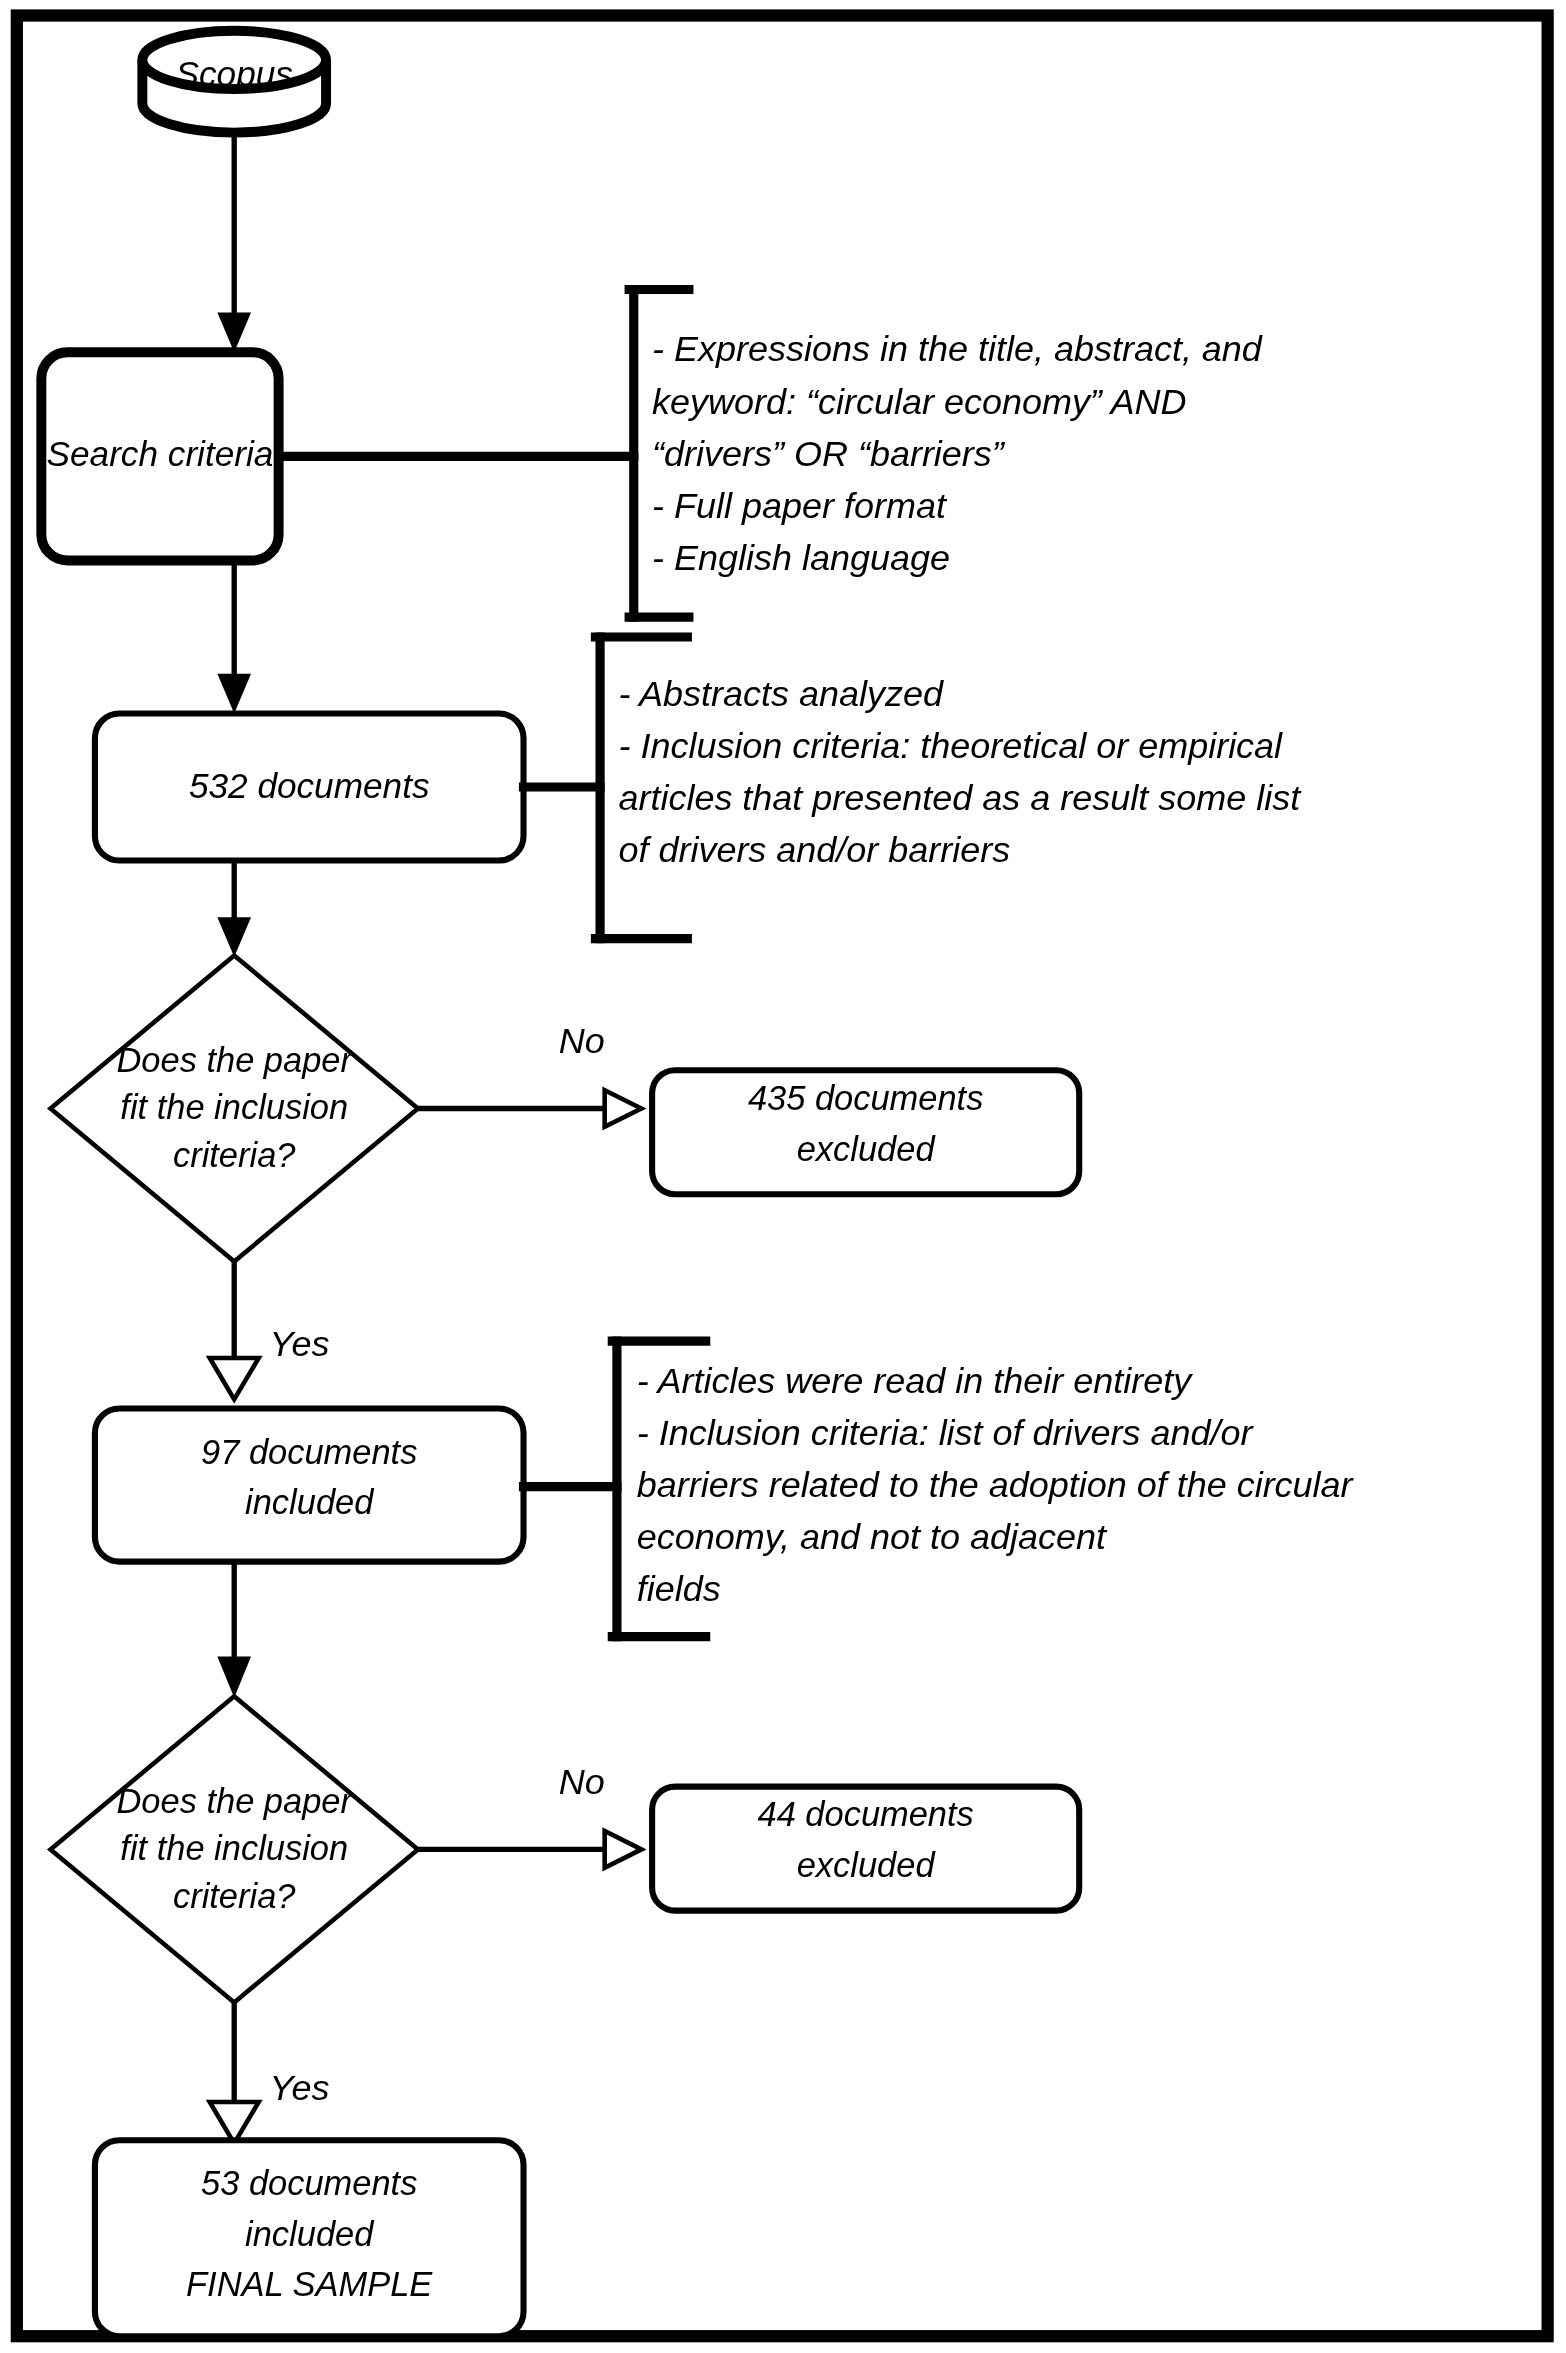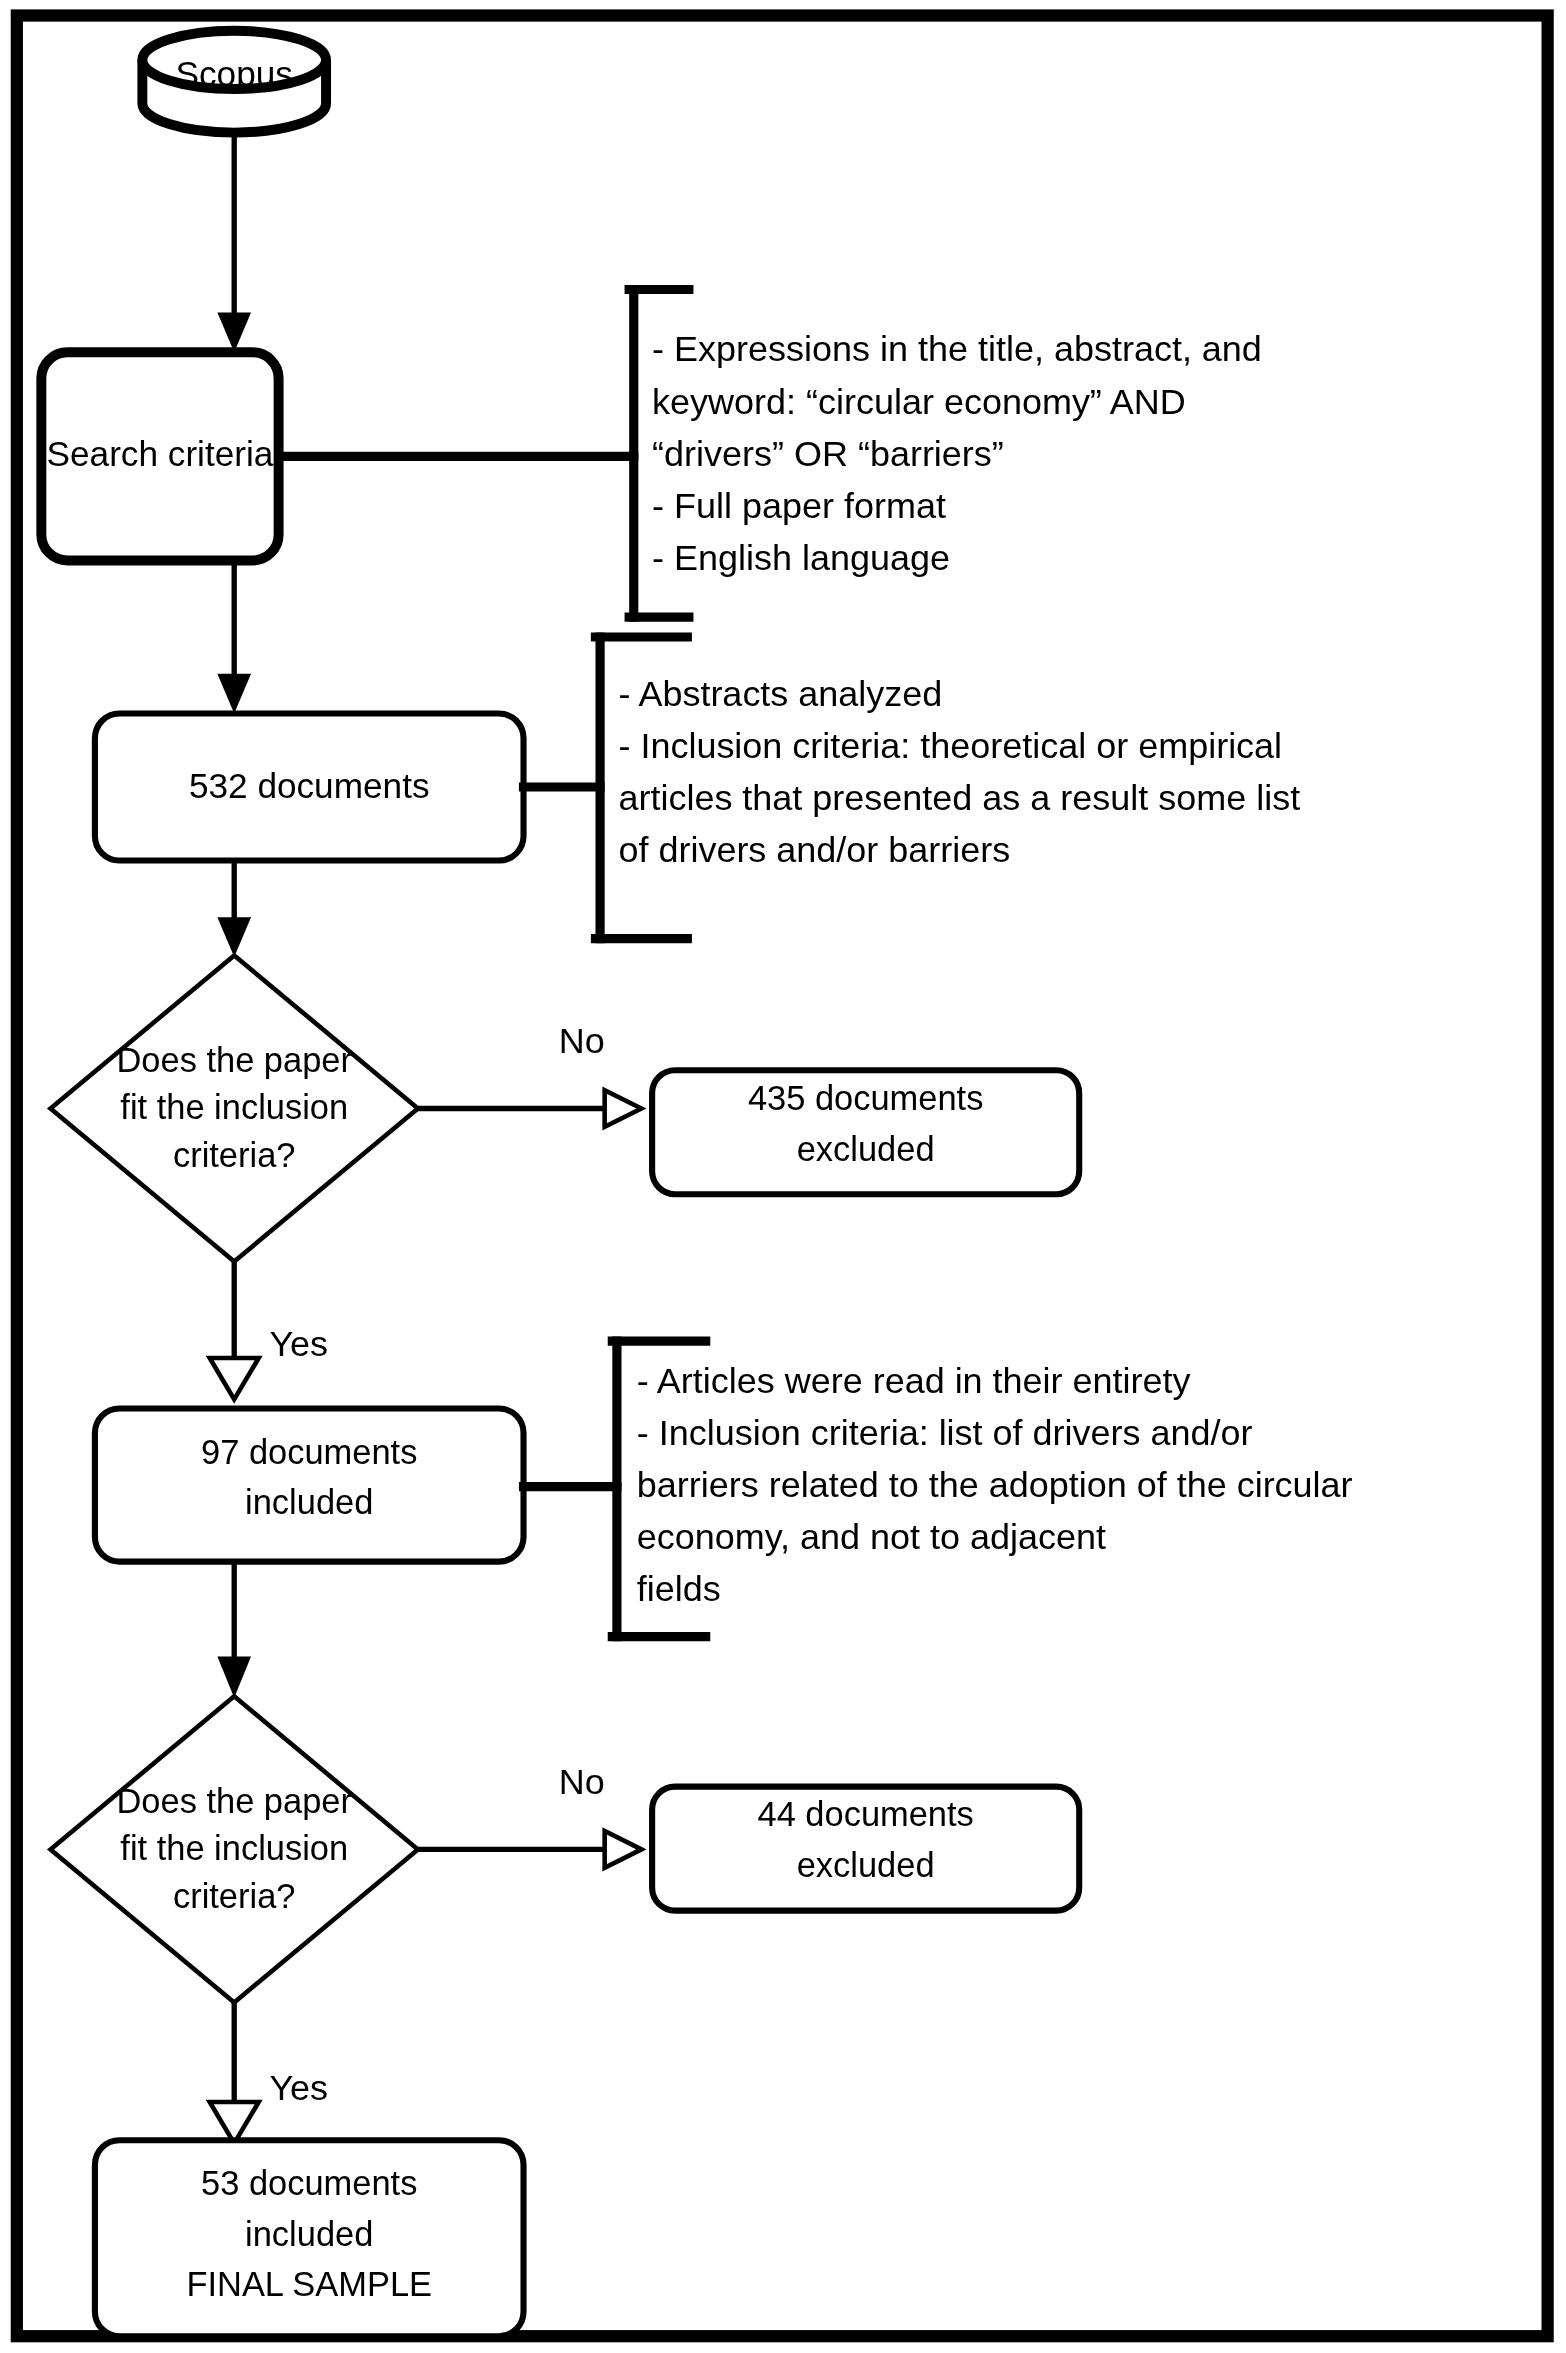--- a/index.html
+++ b/index.html
@@ -11,20 +11,21 @@
     width: 1566px;
     height: 2354px;
     font-family: "Liberation Sans", sans-serif;
     overflow: hidden;
   }
   #flowchart-root {
     position: relative;
     width: 1293px;
     height: 2354px;
     background: #ffffff;
+    font-style: italic;
   }
   svg.chart-svg {
     display: block;
     width: 1566px;
     height: 2354px;
   }
   .node-text {
     font-family: "Liberation Sans", sans-serif;
     font-size: 46px;
     fill: #000000;

